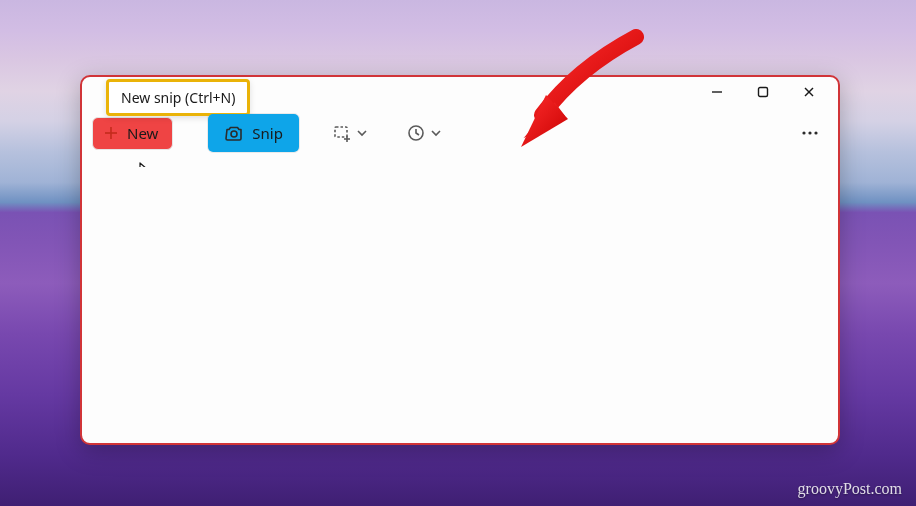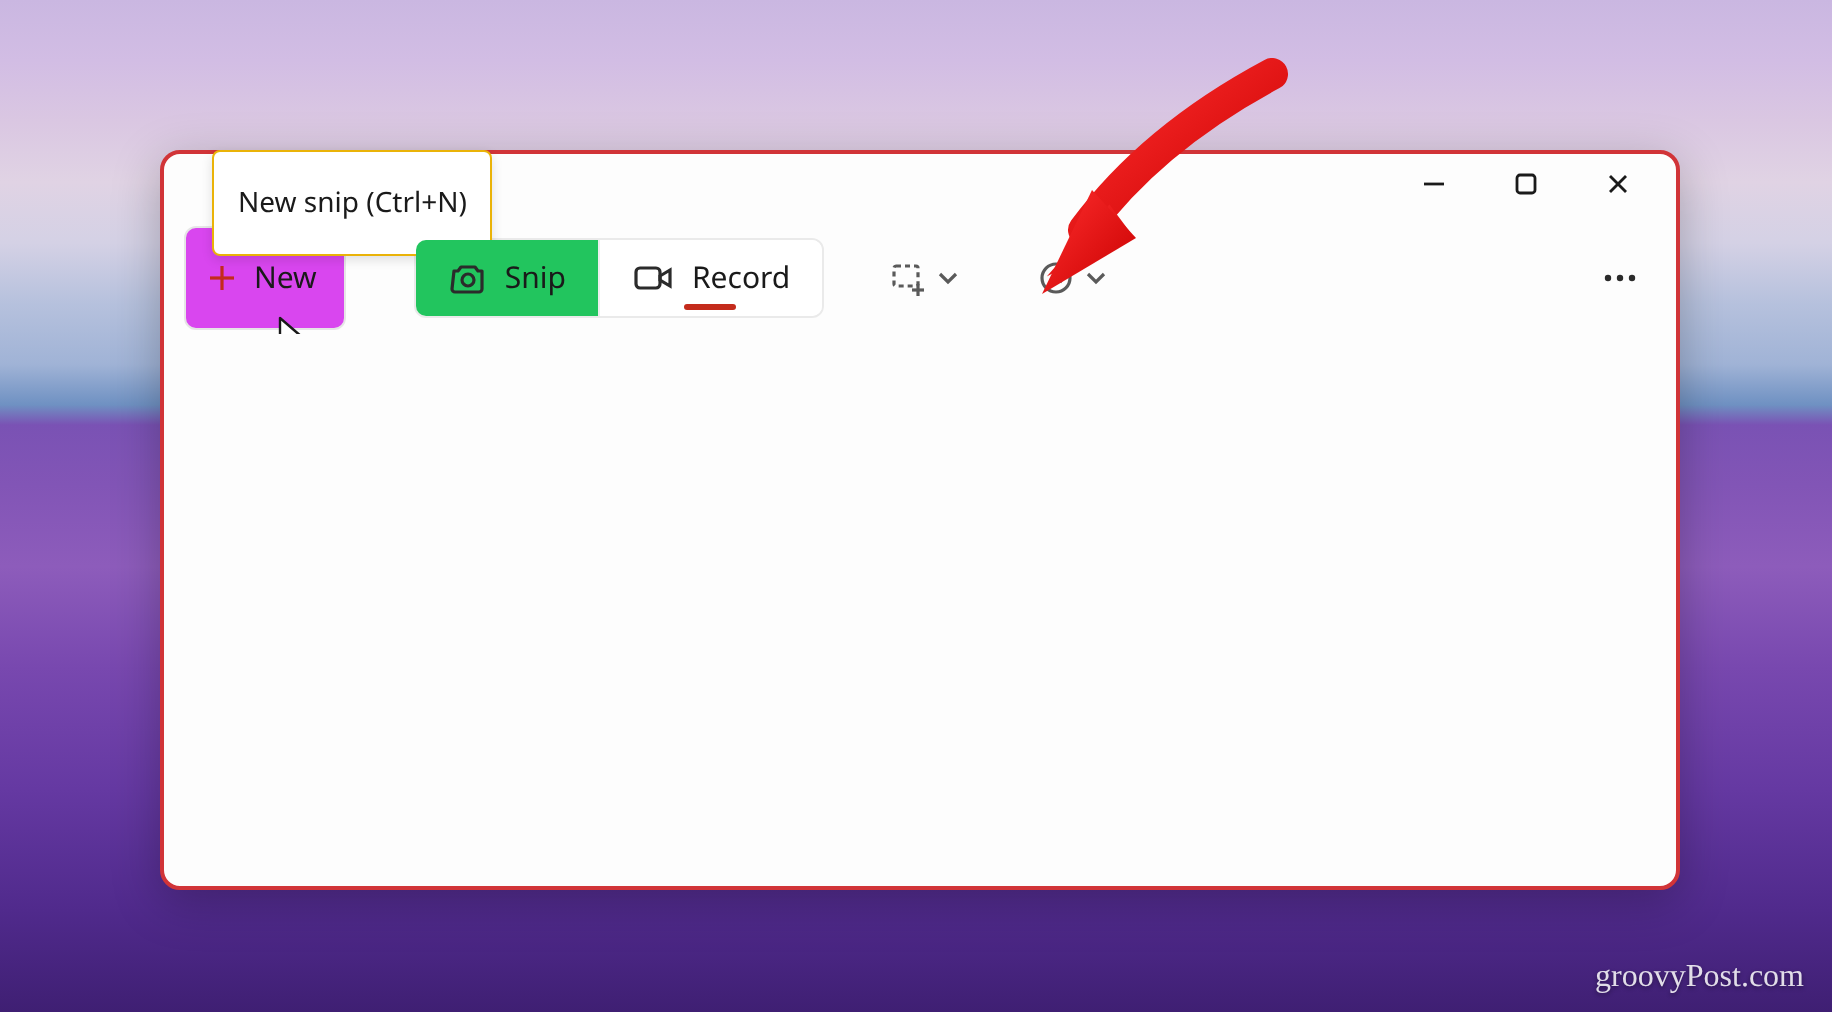--- a/index.html
+++ b/index.html
@@ -38,57 +38,57 @@
     }
 
     .toolbar {
       display: flex; align-items: center;
       padding: 6px 12px 8px 10px;
       gap: 10px;
     }
 
     .new-btn {
       display: flex; align-items: center; gap: 8px;
-      height: 52px; padding: 0 14px 0 10px;
-      background: #d946ef;
+      height: 33px; padding: 0 14px 0 10px;
+      background: #ef4444;
       border: 1px solid #e6e6e6;
       border-radius: 6px;
       cursor: pointer;
     }
     .new-btn .plus { color: #c42b1c; font-size: 18px; font-weight: 300; }
     .new-btn .txt { color: #1a1a1a; font-size: 15px; }
 
     .tooltip {
       position: absolute;
       left: 14px; top: -38px;
       background: #ffffff;
-      border: 1px solid #eab308;
+      border: 3px solid #eab308;
       border-radius: 4px;
-      padding: 16px 12px;
+      padding: 6px 12px;
       font-size: 14px;
       color: #1a1a1a;
       box-shadow: 0 2px 6px rgba(0,0,0,0.12);
       white-space: nowrap;
     }
 
     .seg-group {
       display: flex; align-items: stretch;
       height: 40px;
       border: 1px solid #eaeaea;
       border-radius: 6px;
       overflow: hidden;
       margin-left: 24px;
     }
     .seg {
       display: flex; align-items: center; gap: 8px;
       padding: 0 16px; font-size: 15px; color: #1a1a1a;
       cursor: pointer; position: relative;
     }
     .seg + .seg { border-left: 1px solid #eee; }
-    .seg.snip { background: #22c55e; }
+    .seg.snip { background: #0ea5e9; }
     .seg.record { background: #ffffff; }
     .seg.record::after{
       content:"";
       position:absolute; left: 42px; bottom: 3px;
       width: 26px; height: 3px;
       background: #c42b1c; border-radius: 2px;
     }
 
     .icon-btn {
       display: inline-flex; align-items: center; gap: 4px;
@@ -176,29 +176,20 @@
 
       <div class="seg-group">
         <div class="seg snip">
           <span>
             <svg width="20" height="20" viewBox="0 0 20 20" fill="none" stroke="#2b2b2b" stroke-width="1.6">
               <path d="M3 6.5 h2 l1.5 -2 h7 l1.5 2 h2 v9 a1.5 1.5 0 0 1 -1.5 1.5 h-12 a1.5 1.5 0 0 1 -1.5 -1.5 z" stroke-linejoin="round"></path>
               <circle cx="10" cy="11" r="3"></circle>
             </svg>
           </span>
           <span>Snip</span>
-        </div>
-        <div class="seg record">
-          <span>
-            <svg width="22" height="20" viewBox="0 0 22 20" fill="none" stroke="#2b2b2b" stroke-width="1.6">
-              <rect x="2" y="5" width="12" height="10" rx="2"></rect>
-              <path d="M14 9 L19 6 V14 L14 11 Z"></path>
-            </svg>
-          </span>
-          <span>Record</span>
         </div>
       </div>
 
       <div class="icon-btn toolbar-spaced">
         <span>
           <svg width="20" height="20" viewBox="0 0 20 20" fill="none" stroke="#5a5a5a" stroke-width="1.6">
             <rect x="3" y="4" width="12" height="10" rx="1" stroke-dasharray="2.5 2"></rect>
             <line x1="12" y1="16" x2="18" y2="16"></line>
             <line x1="15" y1="13" x2="15" y2="19"></line>
           </svg>

